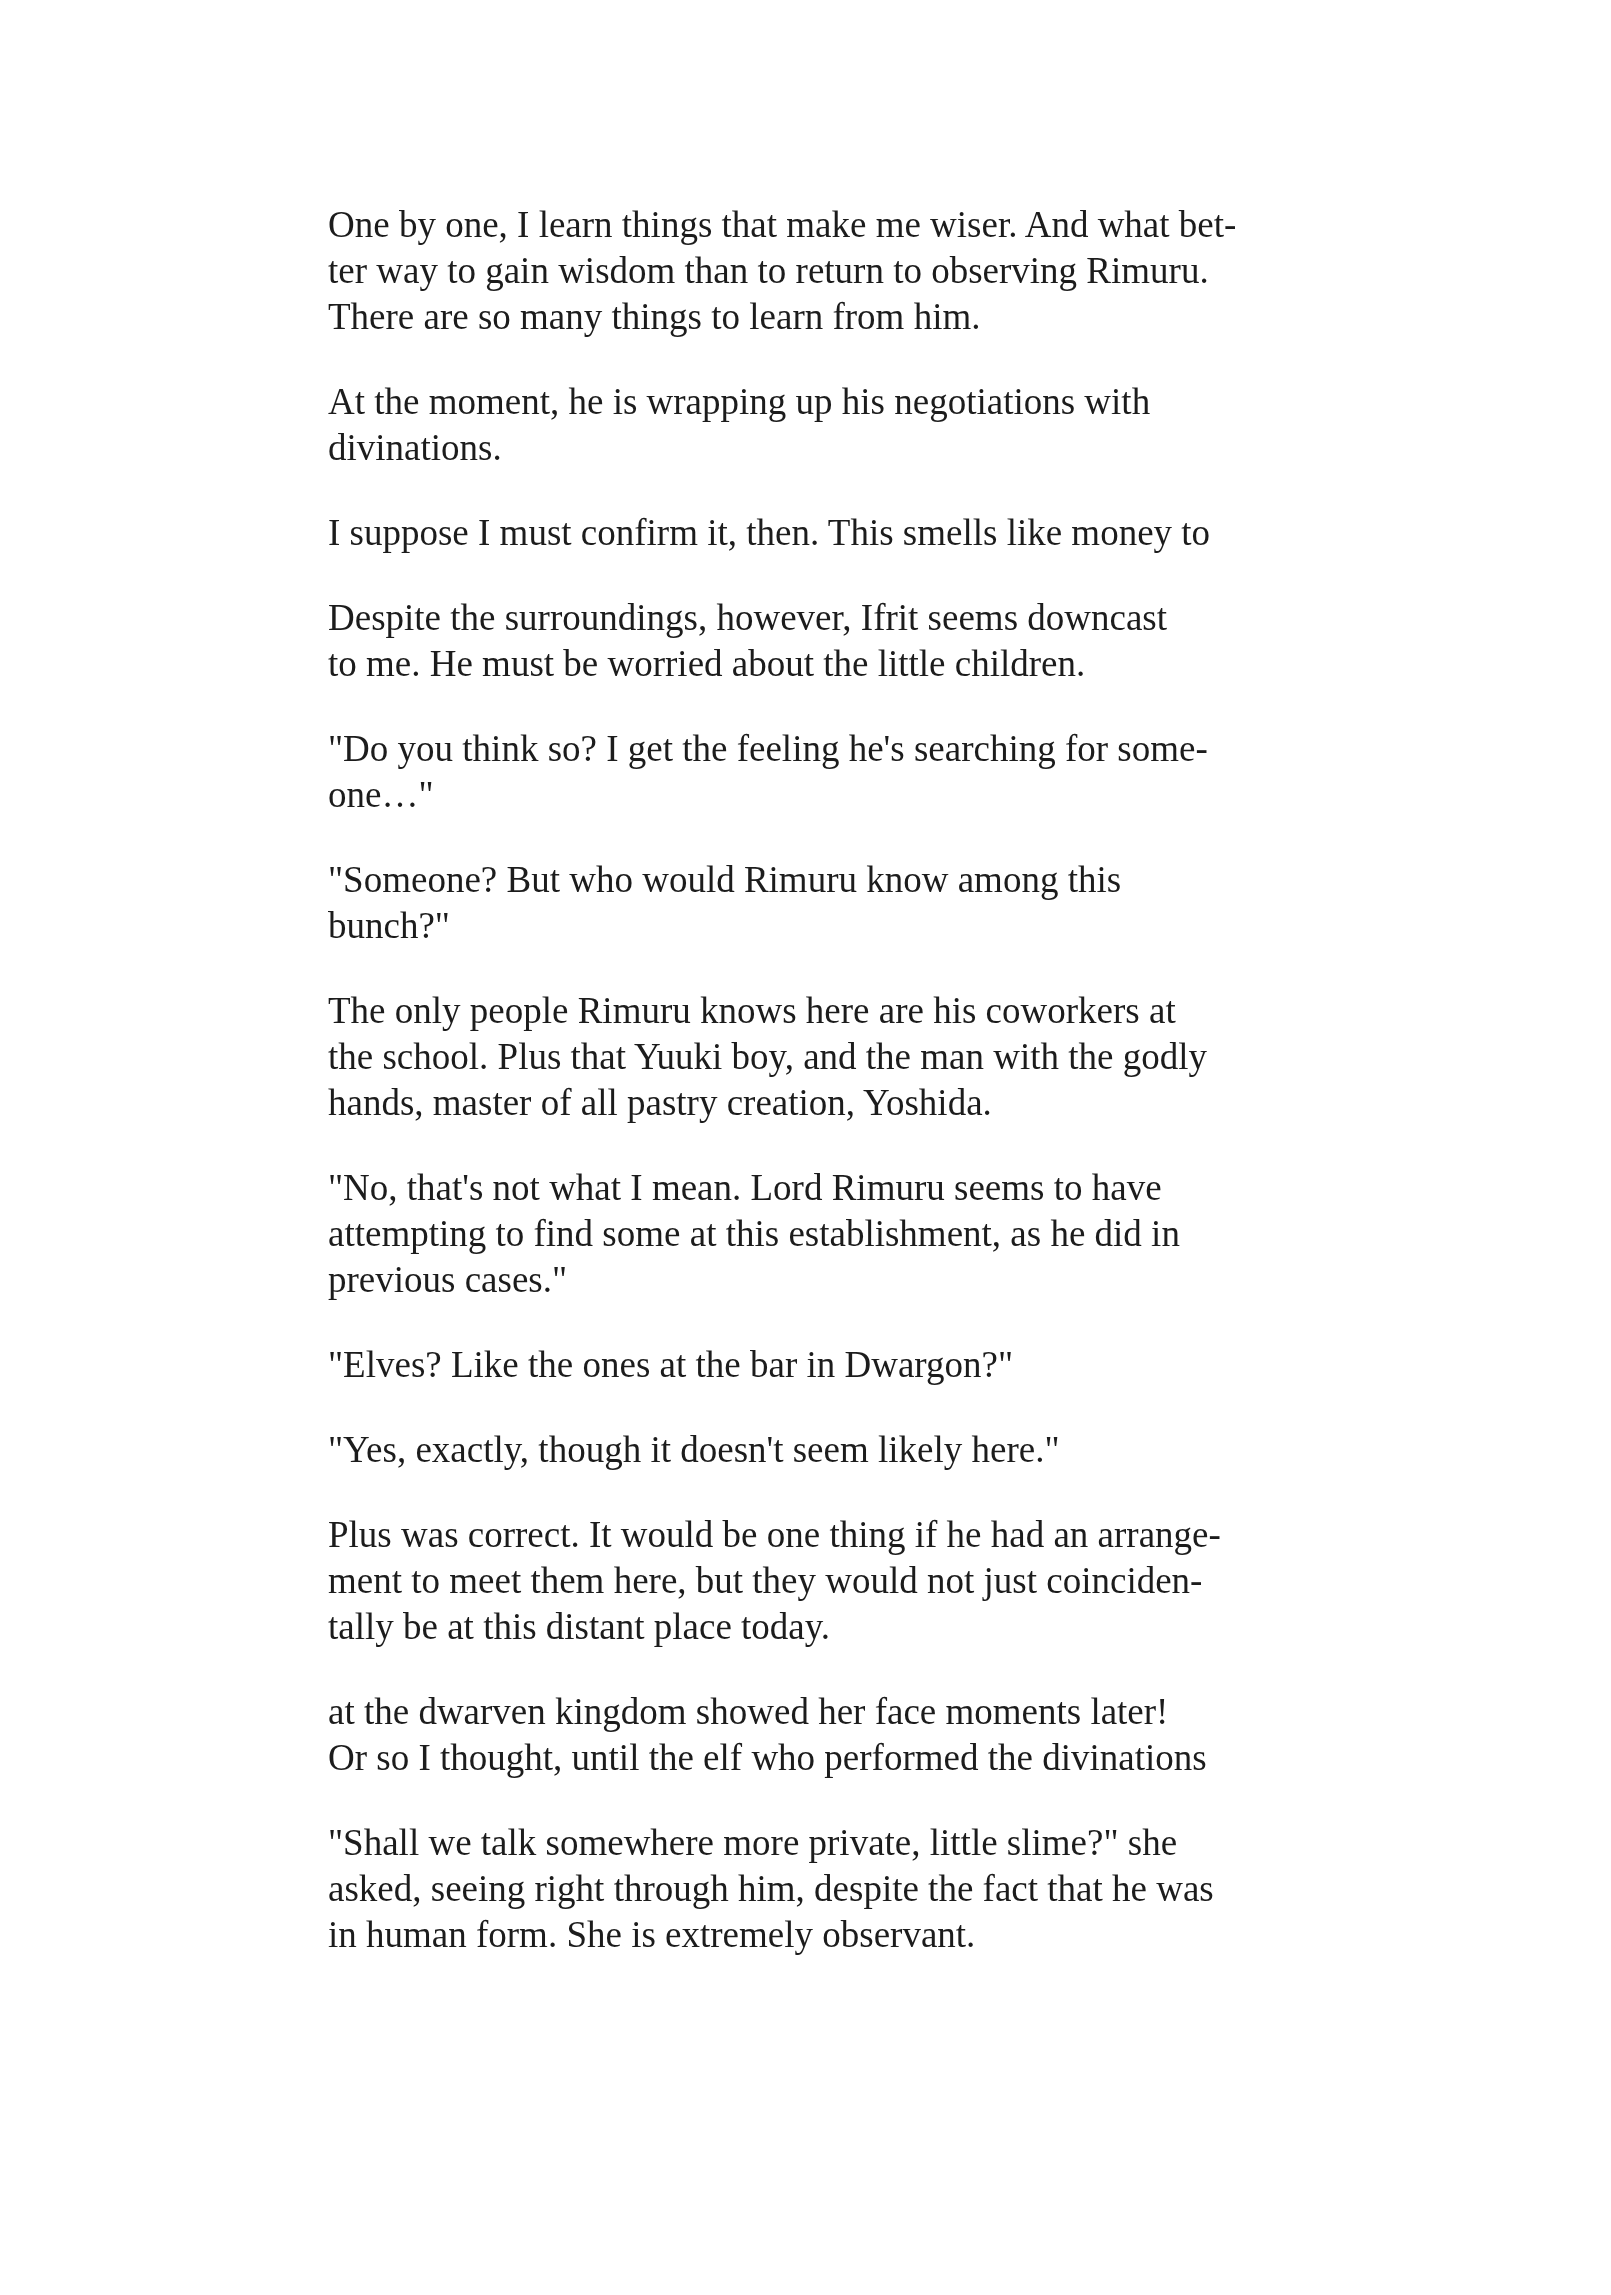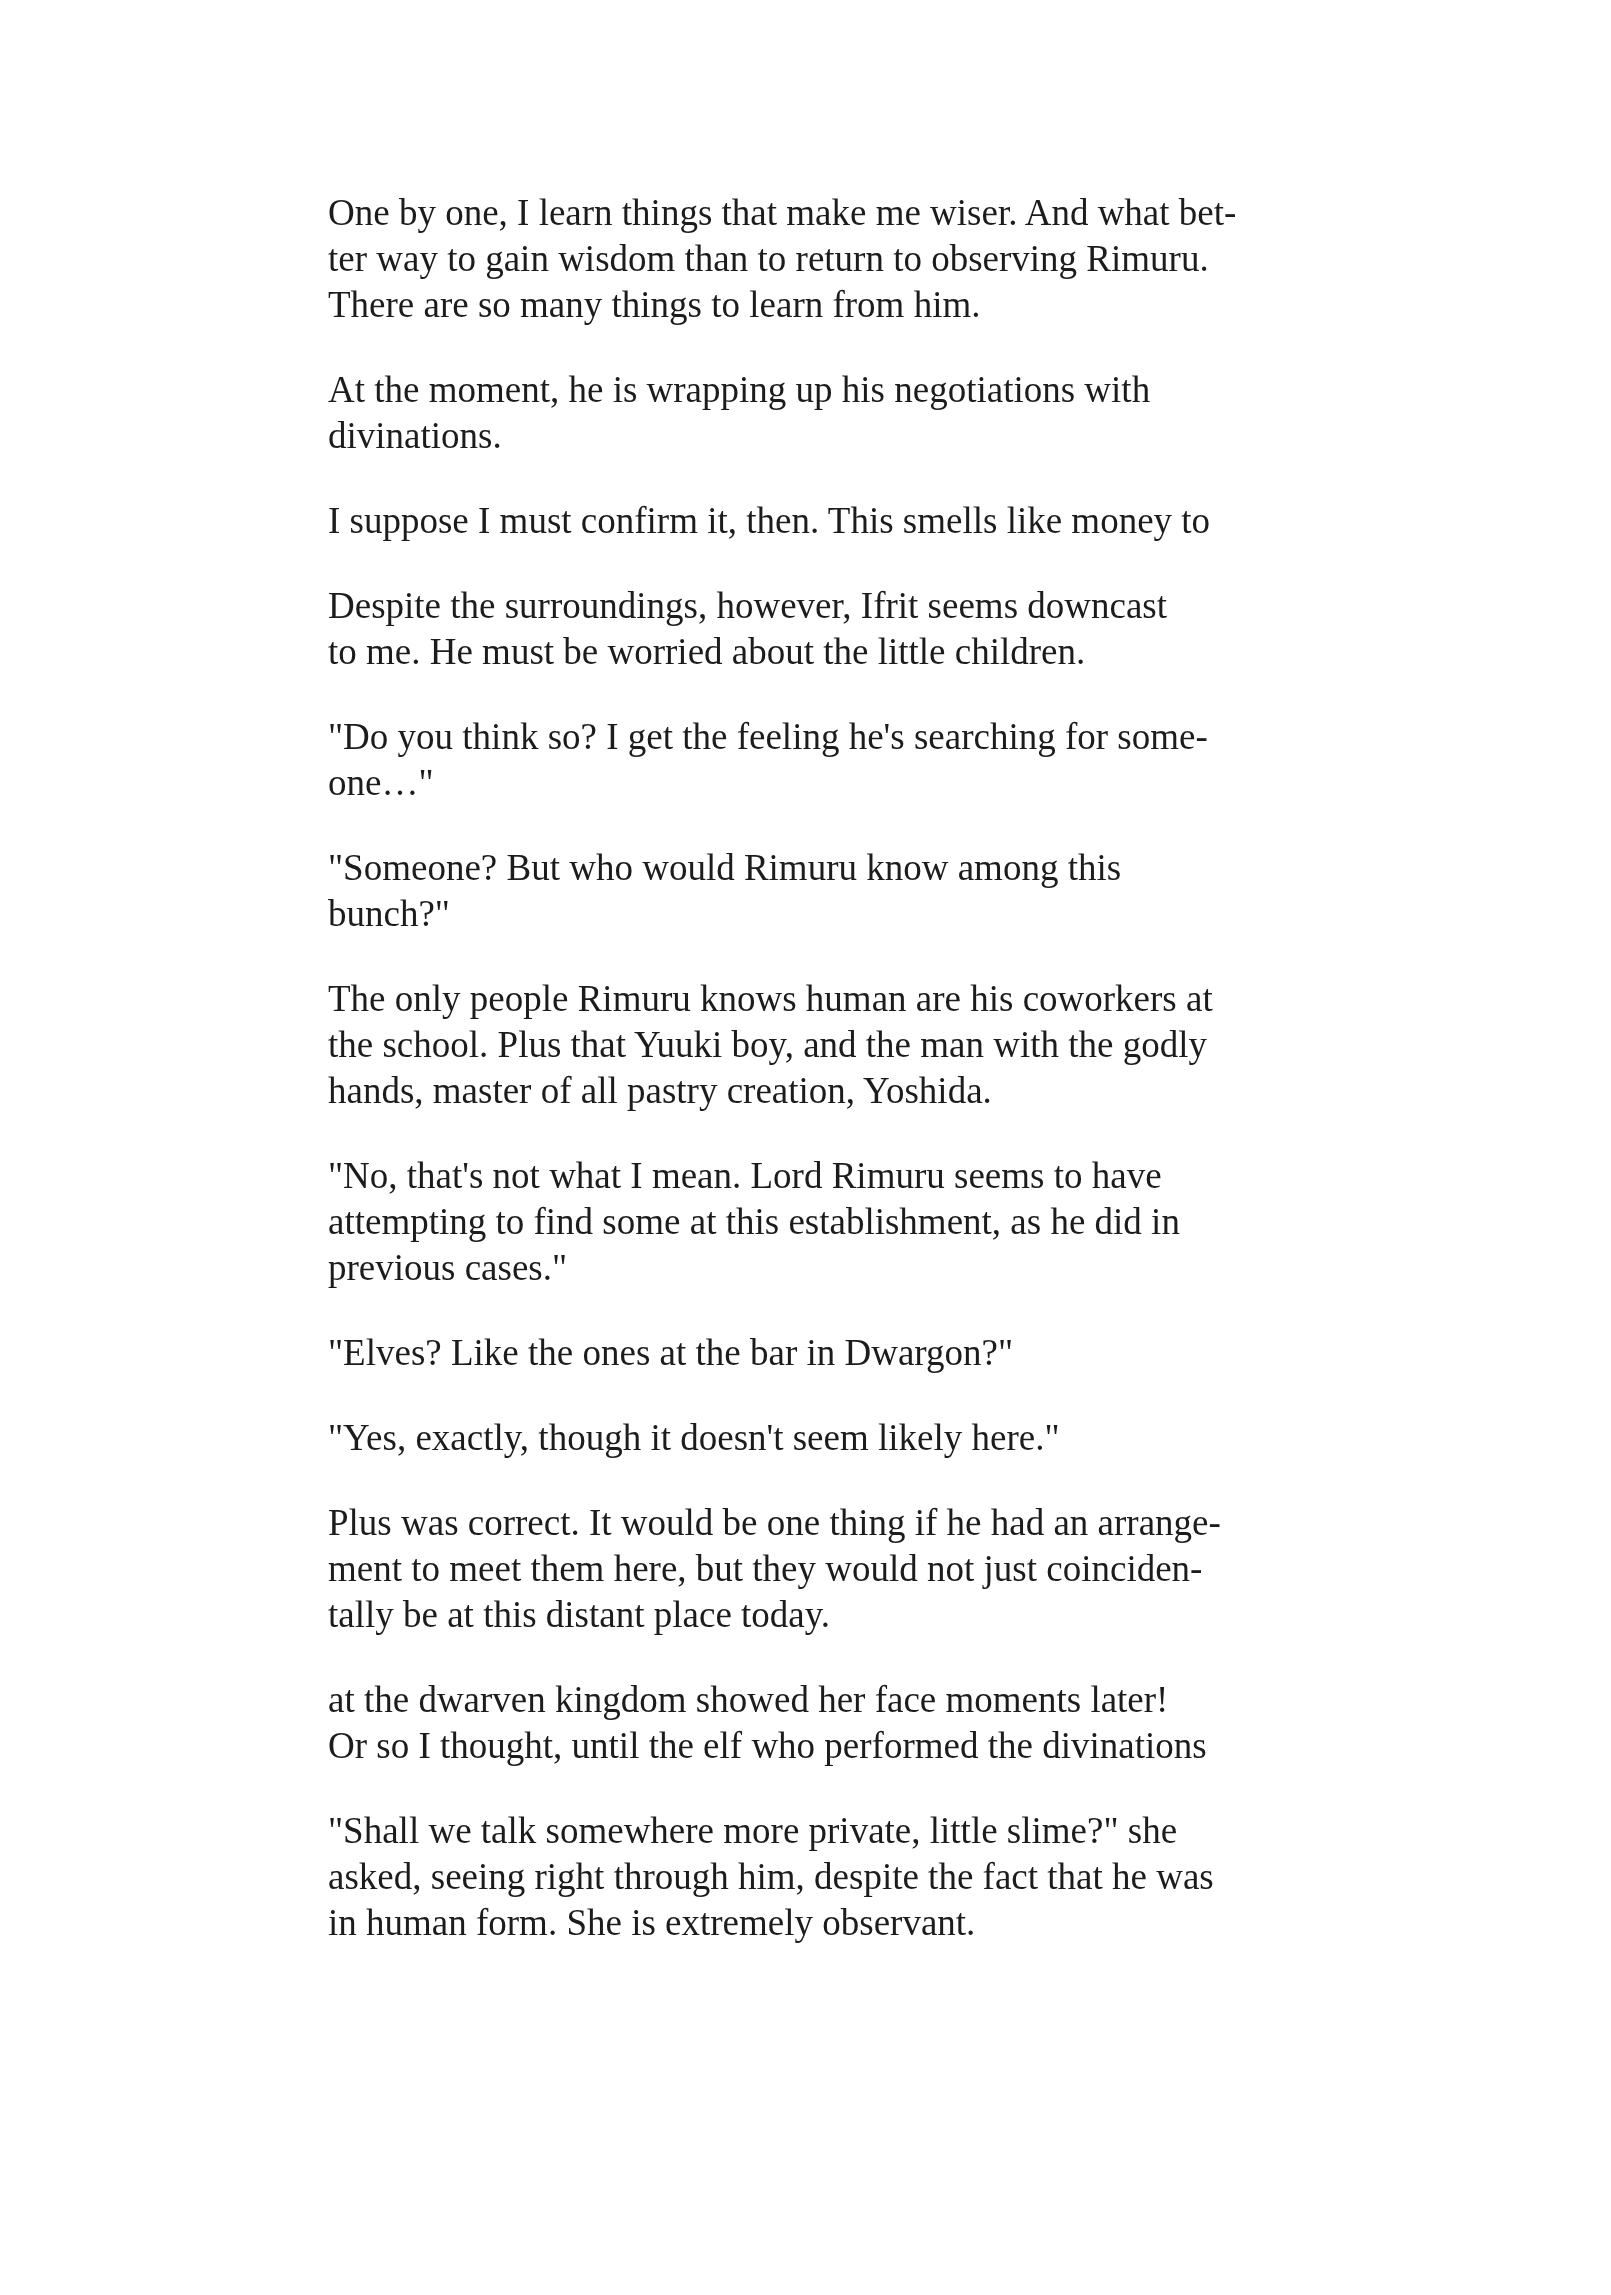--- a/index.html
+++ b/index.html
@@ -23,21 +23,21 @@
     position: absolute;
     left: 328px;
     top: 190px;
     width: 960px;
     font-size: 37px;
     line-height: 46px;
     color: #1c1c1c;
     font-kerning: normal;
   }
   .para {
-    margin: 0 0 39px 0;
+    margin: 12px 0 39px 0;
     padding: 0;
   }
   .line {
     display: block;
     white-space: nowrap;
   }
 </style>
 </head>
 <body style="background: rgb(255, 255, 255);">
 
@@ -61,21 +61,21 @@
       </p>
       <p class="para">
         <span class="line">"Do you think so? I get the feeling he's searching for some-</span>
         <span class="line">one…"</span>
       </p>
       <p class="para">
         <span class="line">"Someone? But who would Rimuru know among this</span>
         <span class="line">bunch?"</span>
       </p>
       <p class="para">
-        <span class="line">The only people Rimuru knows human are his coworkers at</span>
+        <span class="line">The only people Rimuru knows here are his coworkers at</span>
         <span class="line">the school. Plus that Yuuki boy, and the man with the godly</span>
         <span class="line">hands, master of all pastry creation, Yoshida.</span>
       </p>
       <p class="para">
         <span class="line">"No, that's not what I mean. Lord Rimuru seems to have</span>
         <span class="line">attempting to find some at this establishment, as he did in</span>
         <span class="line">previous cases."</span>
       </p>
       <p class="para">
         <span class="line">"Elves? Like the ones at the bar in Dwargon?"</span>

